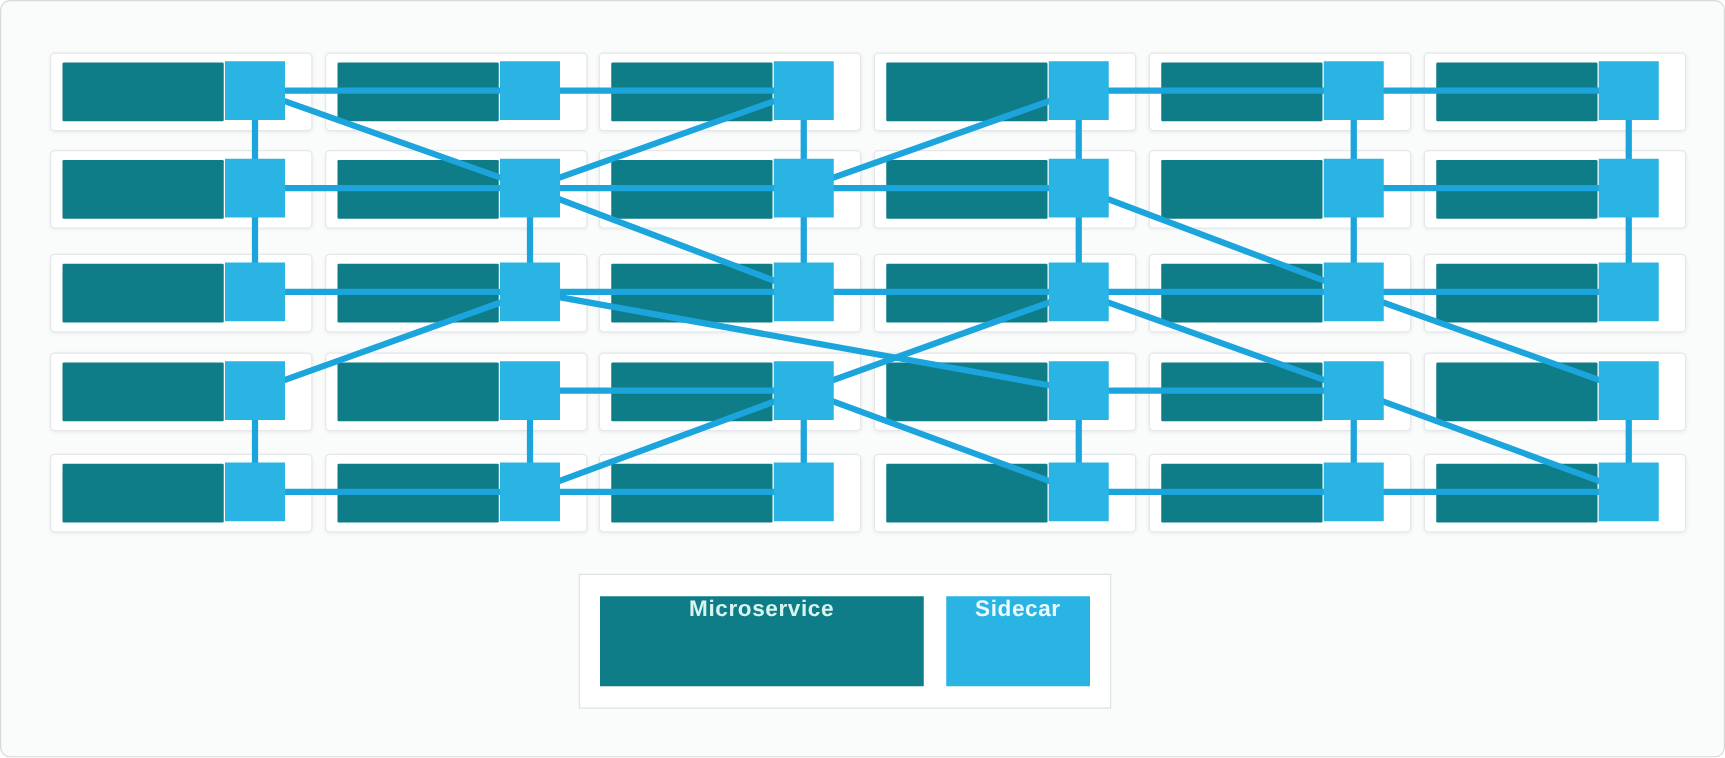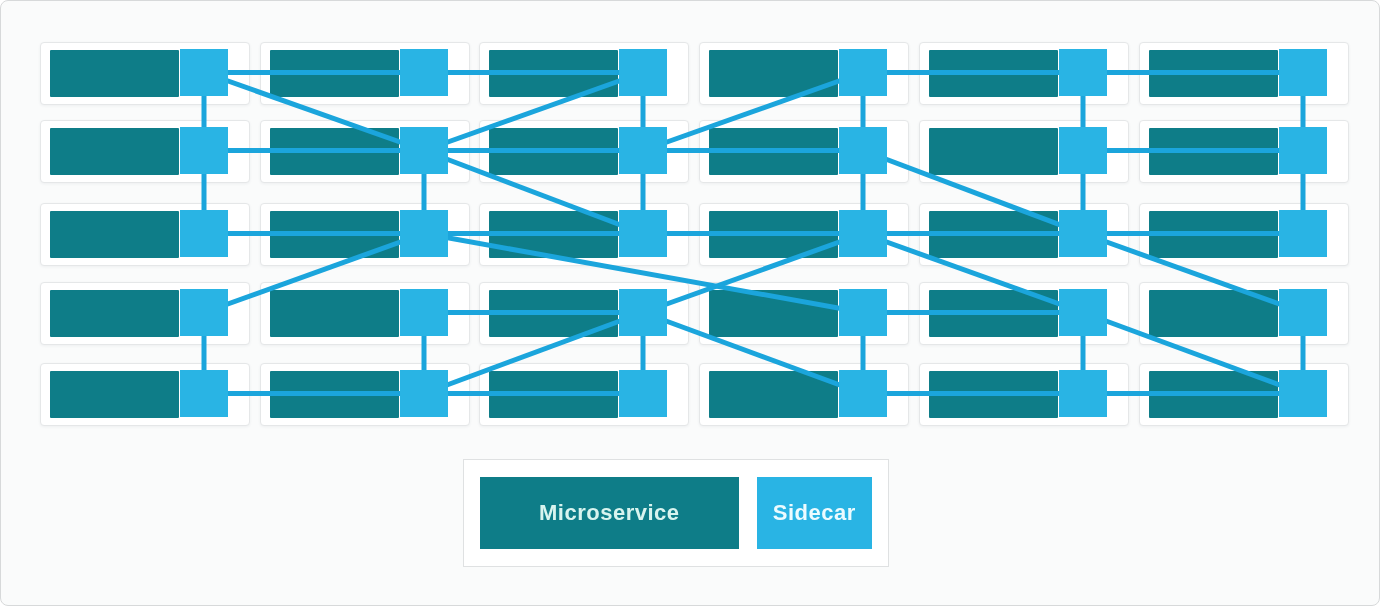--- a/index.html
+++ b/index.html
@@ -36,22 +36,22 @@
     width:426px;height:108px;
     background:#ffffff;
     border:1px solid #dfe1e2;
     display:flex;
     align-items:center;
     padding:0 16px;
     gap:18px;
   }
   .legend-chip{
     height:72px;
-    display:flex;align-items:center;justify-content:center;
-    font-size:22px;font-weight:bold;letter-spacing:0.5px;
+    display:flex;justify-content:center;
+    font-size:18px;font-weight:bold;letter-spacing:0.5px;
   }
   .legend-chip.ms{width:262px;color:#d8f4ef;}
   .legend-chip.sc{width:117px;color:#ecfbff;}
 </style>
 </head>
 <body>
 
 <div class="frame">
   <div id="grid-layer">
       <div class="card" style="left: 39px; top: 41px;">

